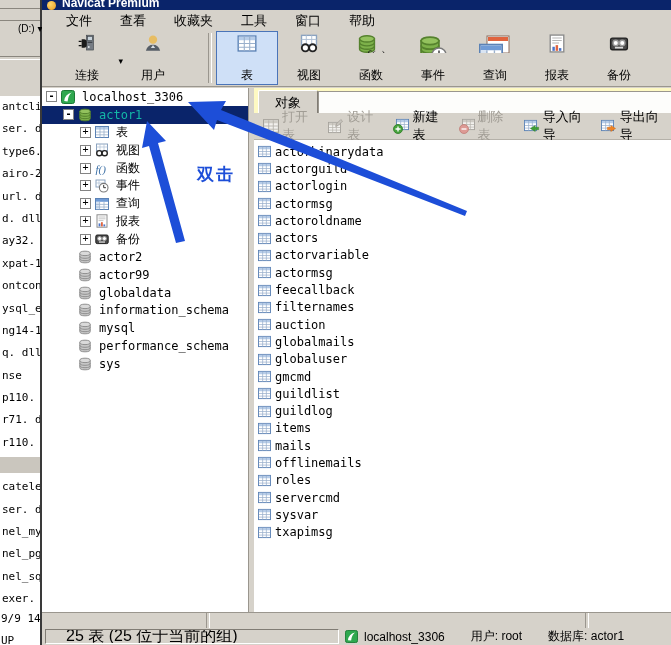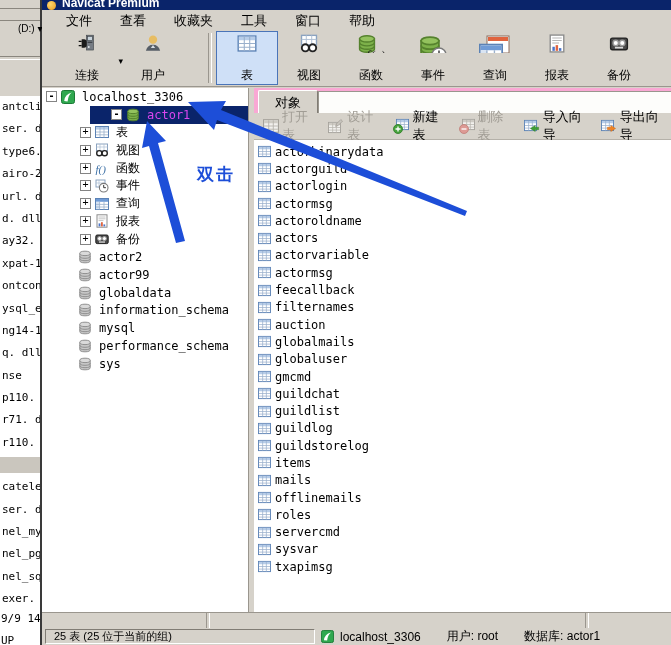--- a/index.html
+++ b/index.html
@@ -39,51 +39,51 @@
   .tsep{width:2px;height:50px;margin:2px 4px 0 24px;border-left:1px solid #9a968e;border-right:1px solid #ffffff;}
   .bicon{width:32px;height:32px;}
 
   
   #treepane{position:absolute;left:0;top:88px;width:206px;height:524px;background:#fff;overflow:hidden;}
   #splitter{position:absolute;left:206px;top:88px;width:6px;height:540px;background:#d6d2ca;border-left:1px solid #9a968e;}
   #rightpane{position:absolute;left:212px;top:88px;width:417px;height:524px;background:#fff;}
 
   .trow{height:17.8px;display:flex;align-items:center;white-space:nowrap;font-family:"DejaVu Sans Mono",monospace;font-size:12px;}
   .lvl0{padding-left:4px}.lvl1{padding-left:21px}.lvl2{padding-left:38px}
-  .trow.sel{background:#0a246a;color:#d946ef;margin-left:48px;}
+  .trow.sel{background:#0a246a;color:#14b8a6;}
   .exp{width:11px;height:11px;box-sizing:border-box;border:1px solid #848484;background:#fff;color:#000;
     font-size:10px;line-height:8px;text-align:center;margin-right:4px;flex:0 0 auto;}
   .exp.plus::after{content:"+";}
   .exp.minus::after{content:"-";font-weight:bold;}
   .noexpspacer{width:15px;flex:0 0 auto;}
   .ic14{width:14px;height:14px;margin-right:5px;flex:0 0 auto;}
   .tlabel{padding:0 2px;}
 
-  #tabbar{position:absolute;left:0;top:0;width:417px;height:25px;background:#f9a8d4;}
+  #tabbar{position:absolute;left:0;top:0;width:417px;height:25px;background:#fef9c3;}
   #tabbar .whitestrip{position:absolute;left:64px;top:3px;right:0;height:22px;background:#fdfdfb;border-left:1px solid #9a968e;border-top:1px solid #9a968e;}
   .tab{position:absolute;left:4px;top:2px;width:58px;height:23px;background:#d6d2ca;
     border:1px solid;border-color:#ffffff #807c74 #d6d2ca #ffffff;border-radius:2px 2px 0 0;
     display:flex;align-items:center;justify-content:center;font-size:13px;}
   #objtoolbar{position:absolute;left:0;top:25px;width:417px;height:27px;background:#d6d2ca;border-bottom:1px solid #b5b1a9;
     display:flex;align-items:center;padding-left:4px;box-sizing:border-box;gap:2px;}
   .objbtn{display:flex;align-items:center;gap:3px;padding:2px 5px;font-size:13px;}
   .objbtn.disabled{color:#a09c94;}
   .ic16{width:16px;height:16px;flex:0 0 auto;}
 
   #tablelist{position:absolute;left:0;top:52px;width:417px;height:472px;background:#fff;overflow:hidden;padding-top:3px;}
   .lrow{height:17.3px;display:flex;align-items:center;padding-left:4px;
     font-family:"DejaVu Sans Mono",monospace;font-size:12px;white-space:nowrap;}
   .ic13{width:13px;height:13px;margin-right:4px;flex:0 0 auto;}
 
   #bottomstrip{position:absolute;left:0;top:612px;width:629px;height:16px;background:#d6d2ca;border-top:1px solid #9a968e;}
   #bottomstrip .div1{position:absolute;left:543px;top:0;width:2px;height:16px;border-left:1px solid #9a968e;border-right:1px solid #fff;}
   #bottomstrip .div2{position:absolute;left:164px;top:0;width:2px;height:16px;border-left:1px solid #9a968e;border-right:1px solid #fff;}
 
   #statusbar{position:absolute;left:0;top:628px;width:629px;height:17px;background:#d6d2ca;display:flex;align-items:stretch;}
-  #statusbar .cellL{width:252px;margin:1px 2px 1px 3px;padding:0 8px;display:flex;align-items:center;font-size:11px;white-space:nowrap;overflow:hidden;}
+  #statusbar .cellL{width:252px;margin:1px 2px 1px 3px;padding:0 20px;display:flex;align-items:center;font-size:16px;white-space:nowrap;overflow:hidden;}
   #statusbar .cellR{flex:1;margin:1px 0;padding:0 4px;display:flex;align-items:center;gap:6px;font-size:12px;white-space:nowrap;overflow:hidden;}
   #statusbar .ic12{width:13px;height:13px;flex:0 0 auto;}
   #statusbar .gap{width:14px;}
 
   
   #annotation{position:absolute;left:0;top:0;width:671px;height:645px;pointer-events:none;z-index:50;}
   #annotation svg{position:absolute;left:0;top:0;}
   #dbltext{position:absolute;left:197px;top:163px;font-size:17px;font-weight:bold;letter-spacing:2px;}
 
   svg{display:block;}
@@ -552,39 +552,27 @@
         <div class="lrow">
             <svg class="ic13">
               <use href="#i-table"></use>
             </svg>
             <span>gmcmd</span>
           </div>
         <div class="lrow">
             <svg class="ic13">
               <use href="#i-table"></use>
             </svg>
-            <span>guildchat</span>
-          </div>
-        <div class="lrow">
-            <svg class="ic13">
-              <use href="#i-table"></use>
-            </svg>
             <span>guildlist</span>
           </div>
         <div class="lrow">
             <svg class="ic13">
               <use href="#i-table"></use>
             </svg>
             <span>guildlog</span>
-          </div>
-        <div class="lrow">
-            <svg class="ic13">
-              <use href="#i-table"></use>
-            </svg>
-            <span>guildstorelog</span>
           </div>
         <div class="lrow">
             <svg class="ic13">
               <use href="#i-table"></use>
             </svg>
             <span>items</span>
           </div>
         <div class="lrow">
             <svg class="ic13">
               <use href="#i-table"></use>

